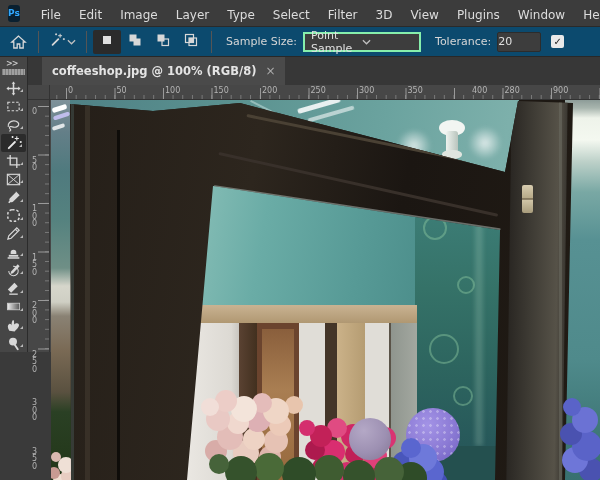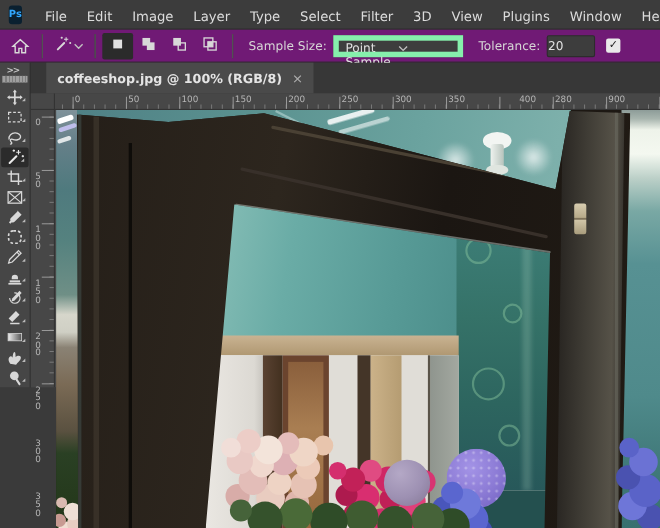--- a/index.html
+++ b/index.html
@@ -8,31 +8,31 @@
   #app { width:600px; height:352px; display:flex; flex-direction:column; position:relative; }
 
   
   #menubar { height:27px; background:#3c3c3c; display:flex; align-items:center; flex:0 0 27px;
     border-bottom:1px solid #2a2a2a; }
   #ps-logo { width:17px; height:17px; margin:0 12px 0 8px; background:#0a2030; border-radius:3px;
     color:#31a8ff; font-size:9px; font-weight:bold; display:flex; align-items:center; justify-content:center; }
   .menu-item { color:#dcdcdc; font-size:12px; padding:0 9px; cursor:default; }
 
   
-  #optionsbar { height:30px; background:#701a75; border-bottom:1px solid #282828; flex:0 0 30px;
+  #optionsbar { height:30px; background:#0c4a6e; border-bottom:1px solid #282828; flex:0 0 30px;
     display:flex; align-items:center; color:#d6d6d6; font-size:11px; }
   .opt-sep { width:1px; height:22px; background:#383838; border-right:1px solid #555; margin:0 6px; }
   .opt-icon-btn { width:28px; height:24px; display:flex; align-items:center; justify-content:center; border-radius:2px; }
   .opt-icon-btn svg { display:block; }
   .mode-btn { width:28px; height:24px; display:flex; align-items:center; justify-content:center; border-radius:2px; }
   .mode-btn.active { background:#2b2b2b; }
   #wand-opt { display:flex; align-items:center; gap:2px; padding:0 4px; }
   .opt-label { margin:0 6px 0 8px; white-space:nowrap; }
-  #sample-dropdown { width:118px; height:20px; background:#3d3d3d; border:5px solid #86efac;
-    border-radius:0; display:flex; padding:0 6px; color:#e0e0e0; }
+  #sample-dropdown { width:118px; height:20px; background:#3d3d3d; border:2px solid #86efac;
+    border-radius:0; display:flex; align-items:center; padding:0 6px; color:#e0e0e0; }
   #sample-dropdown span { flex:1; }
   #tolerance-input { width:44px; height:20px; background:#3d3d3d; border:1px solid #2c2c2c;
     border-radius:2px; color:#e0e0e0; font-size:11px; padding:0 0;
     font-family:"DejaVu Sans","Liberation Sans",sans-serif; }
   #aa-check { width:13px; height:13px; background:#e9e9e9; border-radius:2px; margin:0 6px 0 10px;
     color:#222; font-size:10px; line-height:13px; text-align:center; font-weight:bold; }
 
   
   #mainrow { flex:1; display:flex; min-height:0; }
 

